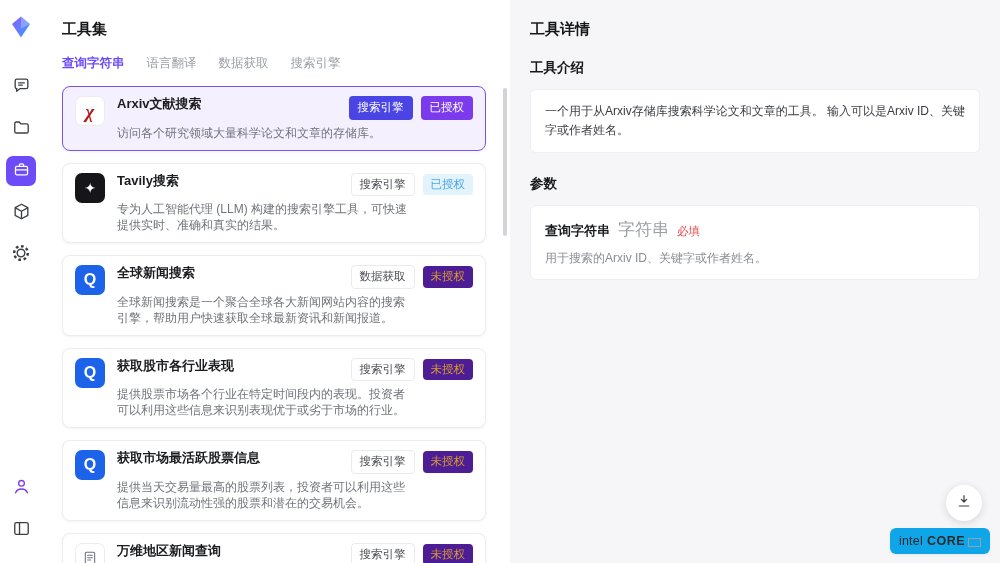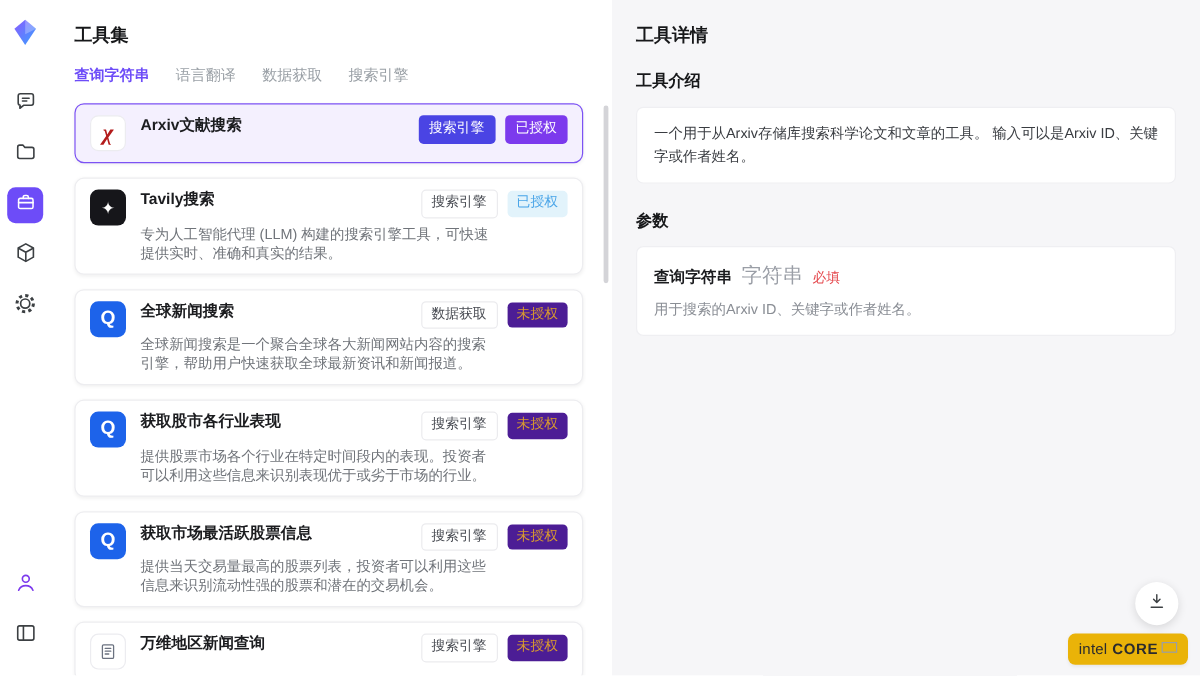--- a/index.html
+++ b/index.html
@@ -56,21 +56,21 @@
   .section-title { font-size: 13.5px; font-weight: 700; color: #17181a; margin: 0 0 12px; }
   .detail-card { background: #fff; border: 1px solid #efeff2; border-radius: 6px; padding: 12px 14px; margin-bottom: 22px; }
   .intro-text { font-size: 12px; color: #3a3d42; line-height: 1.6; }
   .param-head { display: flex; align-items: baseline; gap: 8px; }
   .param-name { font-size: 13px; font-weight: 700; color: #1b1c1f; }
   .param-type { font-size: 17px; color: #9a9ea6; }
   .param-required { font-size: 11.5px; color: #e5484d; }
   .param-desc { font-size: 12px; color: #8a8e95; margin-top: 9px; }
 
   .fab { position: absolute; right: 18px; bottom: 42px; width: 36px; height: 36px; border-radius: 50%; background: #fff; box-shadow: 0 2px 8px rgba(0,0,0,.13); display: flex; align-items: center; justify-content: center; }
-  .intel-badge { position: absolute; right: 10px; bottom: 9px; background: #eab308; border-radius: 6px; padding: 7px 9px; display: flex; box-shadow: 0 1px 3px rgba(0,0,0,.06); }
+  .intel-badge { position: absolute; right: 10px; bottom: 9px; background: #0ea5e9; border-radius: 6px; padding: 7px 9px; display: flex; align-items: flex-end; box-shadow: 0 1px 3px rgba(0,0,0,.06); }
   .intel-brand { font-size: 12.5px; color: #2b2b2e; letter-spacing: .2px; line-height: 1; }
   .intel-core { font-size: 12.5px; font-weight: 700; color: #2b2b2e; margin-left: 4px; line-height: 1; letter-spacing: .5px; }
   .intel-box { width: 13px; height: 9px; border: 1px solid #9a9ea6; margin-left: 3px; display: inline-block; }
 </style>
 </head>
 <body>
 
 <div class="app">
 
   <nav class="rail">
@@ -167,20 +167,21 @@
       <div class="tool-card selected">
         <div class="tool-icon icon-arxiv"></div>
         <div class="tool-body">
           <div class="tool-top">
             <span class="tool-name">Arxiv文献搜索</span>
             <span class="chips">
               <span class="chip chip-cat-filled">搜索引擎</span>
               <span class="chip chip-auth-purple">已授权</span>
             </span>
           </div>
+          <div class="tool-desc">访问各个研究领域大量科学论文和文章的存储库。</div>
         </div>
       </div>
 
       <div class="tool-card">
         <div class="tool-icon icon-tavily"></div>
         <div class="tool-body">
           <div class="tool-top">
             <span class="tool-name">Tavily搜索</span>
             <span class="chips">
               <span class="chip chip-cat-plain">搜索引擎</span>

